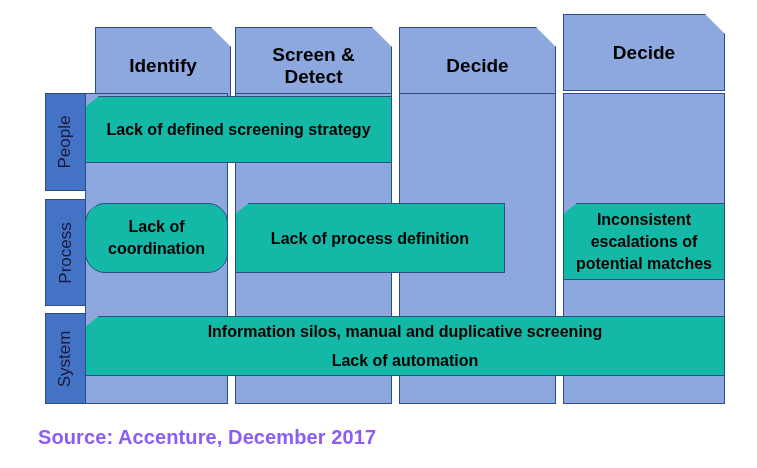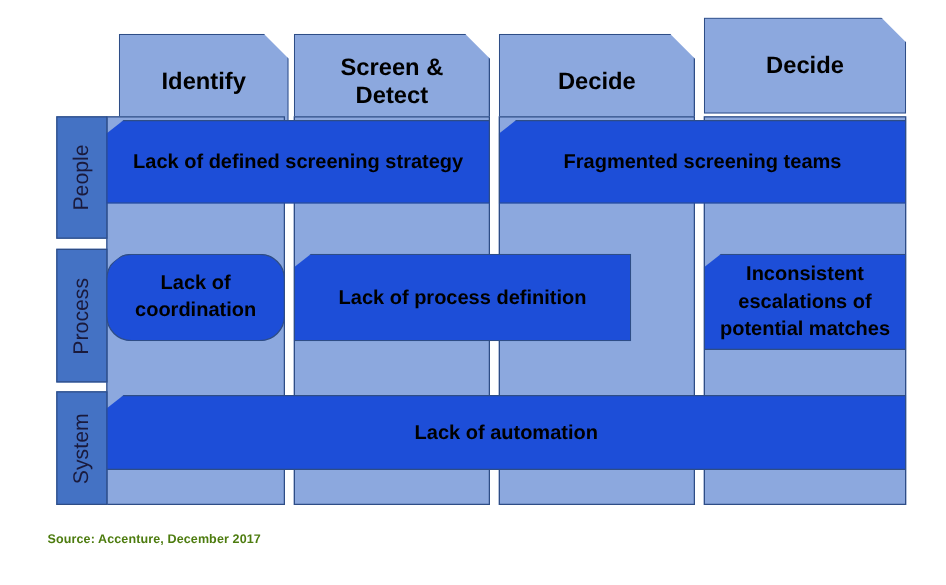--- a/index.html
+++ b/index.html
@@ -48,21 +48,21 @@
   }
   .row-label span {
     transform: rotate(-90deg);
     white-space: nowrap;
     display: block;
   }
 
   
   .callout {
     position: absolute;
-    background: #1d4ed8;
+    background: #14b8a6;
     border: 1px solid #2E4D86;
     color: #000000;
     font-weight: bold;
     font-size: 16px;
     line-height: 21px;
     display: flex;
     flex-direction: column;
     align-items: center;
     justify-content: center;
     text-align: center;
@@ -70,23 +70,23 @@
     -webkit-clip-path: polygon(14px 0, 100% 0, 100% 100%, 0 100%, 0 11px);
     clip-path: polygon(14px 0, 100% 0, 100% 100%, 0 100%, 0 11px);
   }
   .callout .line { display: block; }
   .callout.two-line { line-height: 22px; }
 
   
   #source-caption {
     position: absolute;
     left: 38px; top: 426px;
-    font-size: 10px;
+    font-size: 20px;
     font-weight: bold;
-    color: #4d7c0f;
+    color: #8b5cf6;
     letter-spacing: 0.1px;
   }
 </style>
 </head>
 <body>
 
 <div id="stage">
 
   <div class="col-header" style="left:95px; top:27px; width:136px; height:77px;">
     <span>Identify</span>
@@ -121,38 +121,36 @@
   </div>
 
   <div class="row-label" style="left:45px; top:313px; width:41px; height:91px;">
     <span>System</span>
   </div>
 
   <div class="callout" style="left:85px; top:96px; width:307px; height:67px;">
     <span class="line">Lack of defined screening strategy</span>
   </div>
 
-  <div class="callout" style="left:399px; top:96px; width:326px; height:67px;">
-    <span class="line">Fragmented screening teams</span>
-  </div>
 
   <div class="callout two-line" style="left:85px; top:203px; width:143px; height:70px;border-radius:20px;">
     <span class="line">Lack of</span>
     <span class="line">coordination</span>
   </div>
 
   <div class="callout" style="left:235px; top:203px; width:270px; height:70px;">
     <span class="line">Lack of process definition</span>
   </div>
 
   <div class="callout two-line" style="left:563px; top:203px; width:162px; height:77px;">
     <span class="line">Inconsistent</span>
     <span class="line">escalations of</span>
     <span class="line">potential matches</span>
   </div>
 
   <div class="callout" style="left:85px; top:316px; width:640px; height:60px; line-height:29px;">
+    <span class="line">Information silos, manual and duplicative screening</span>
     <span class="line">Lack of automation</span>
   </div>
 
   <div id="source-caption">Source: Accenture, December 2017</div>
 
 </div>
 
 </body></html>

